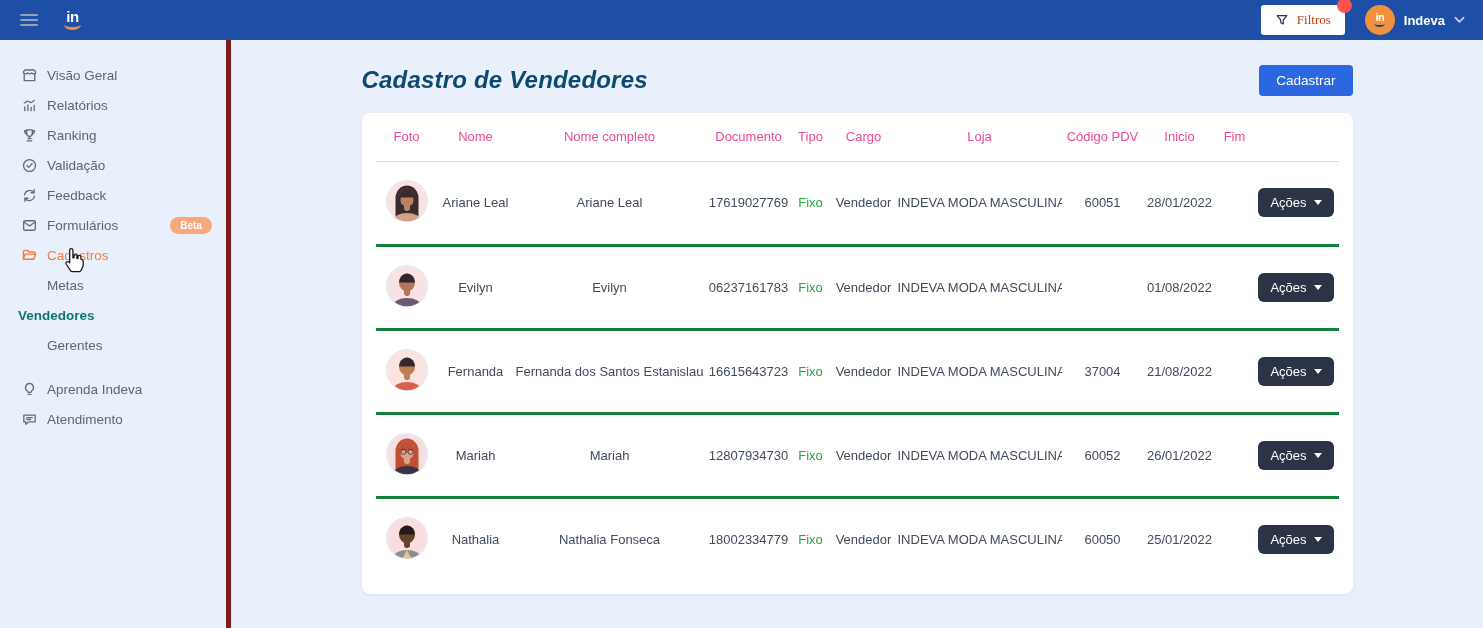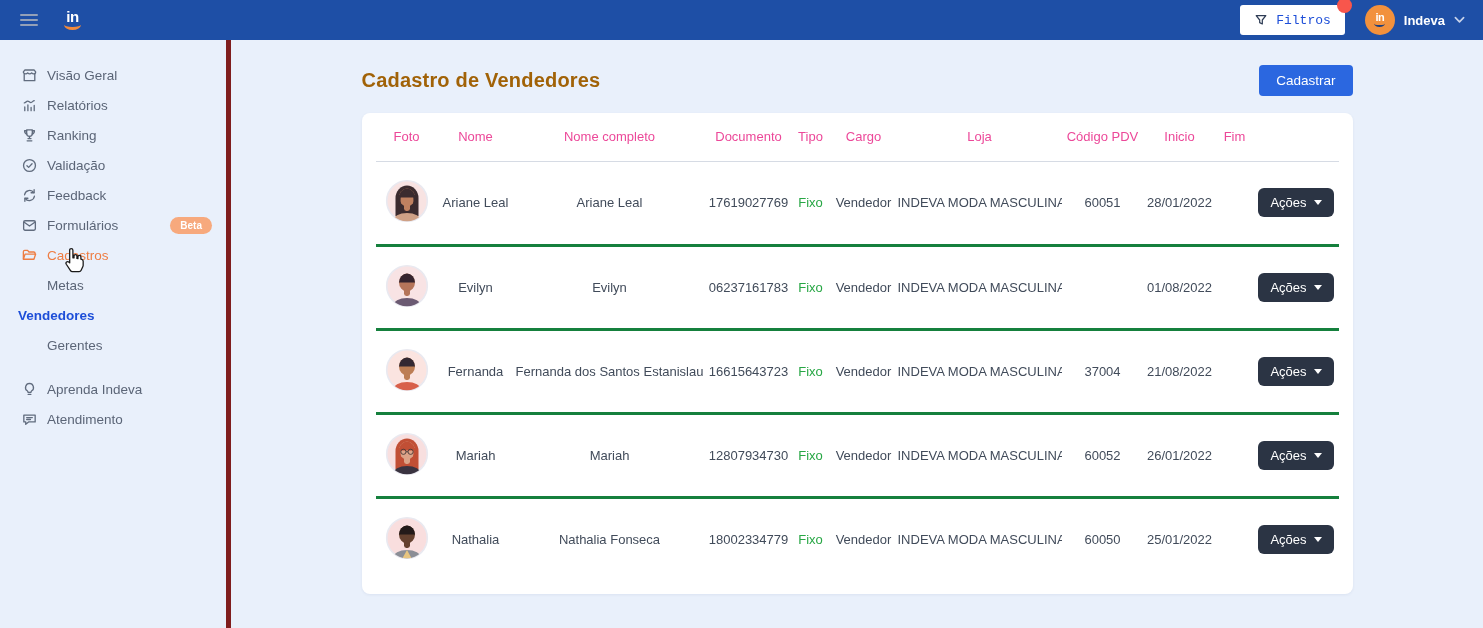--- a/index.html
+++ b/index.html
@@ -7,48 +7,48 @@
   body { font-family:"Liberation Sans", sans-serif; background:#e9f0fb; position:relative; }
 
   
   .topbar { height:40px; background:#1e4fa6; display:flex; align-items:center; padding:0 18px 0 20px; position:relative; z-index:5; }
   .hamburger { width:18px; display:flex; flex-direction:column; gap:3px; cursor:pointer; }
   .hamburger span { height:2px; background:#93a0b8; border-radius:1px; }
   .brand { display:flex; flex-direction:column; align-items:center; margin-left:26px; }
   .brand-text { color:#fff; font-weight:bold; font-size:15px; line-height:13px; letter-spacing:-0.5px; }
   .brand-smile { width:17px; height:7px; border-bottom:3px solid #f28a3c; border-radius:0 0 14px 14px / 0 0 9px 9px; margin-top:0px; }
   .topbar-right { margin-left:auto; display:flex; align-items:center; gap:20px; }
-  .filters-btn { position:relative; background:#fff; border:none; border-radius:3px; height:30px; padding:0 14px; display:flex; align-items:center; gap:8px; font-size:13px; color:#1d4ed8; font-family:Liberation Mono, monospace; cursor:pointer; }
+  .filters-btn { position:relative; background:#fff; border:none; border-radius:3px; height:30px; padding:0 14px; display:flex; align-items:center; gap:8px; font-size:13px; color:#c2410c; font-family:Liberation Serif, serif; cursor:pointer; }
   .filters-dot { position:absolute; top:-7px; right:-7px; width:15px; height:15px; border-radius:50%; background:#f8564c; }
   .user-cluster { display:flex; align-items:center; gap:9px; cursor:pointer; }
   .user-avatar { width:30px; height:30px; border-radius:50%; background:#f2913d; display:flex; flex-direction:column; align-items:center; justify-content:center; }
   .user-avatar .brand-text { font-size:11px; line-height:9px; }
   .user-avatar .brand-smile { width:11px; height:5px; border-bottom:2px solid #1d3f7d; }
   .user-name { color:#fff; font-size:13px; font-weight:bold; }
 
   
   .shell { display:flex; height:588px; }
   .sidebar { width:231px; border-right:5px solid #7f1d1d; padding-top:20px; flex-shrink:0; }
   .main { flex:1; padding-top:24px; }
   .content { width:991px; margin:0 auto; }
 
   
   .nav-item { height:30px; display:flex; align-items:center; gap:9px; padding-left:21px; font-size:13.5px; color:#5b6577; cursor:pointer; }
   .nav-item svg { flex-shrink:0; }
   .nav-sub { padding-left:47px; }
   .nav-item.active-orange { color:#ee7d43; }
-  .nav-item.active-bold { color:#1d4ed8; font-weight:bold;padding-left:18px; }
+  .nav-item.active-bold { color:#0f766e; font-weight:bold;padding-left:18px; }
   .section-gap { margin-top:14px; }
   .beta-badge { margin-left:auto; margin-right:14px; background:#f7a97d; color:#fff; font-size:10px; font-weight:bold; padding:3px 10px; border-radius:10px; }
   .icon-stroke { stroke:#616c7e; stroke-width:1.4; fill:none; stroke-linecap:round; stroke-linejoin:round; }
   .icon-orange { stroke:#ee7d43; }
 
   
   .page-head { height:32px; display:flex; align-items:center; justify-content:space-between; margin-bottom:17px; }
-  .page-title { font-size:20px; font-weight:bold; color:#a16207; letter-spacing:0.2px; }
+  .page-title { font-size:24px; font-weight:bold; color:#0c4a6e; letter-spacing:0.2px;font-style:italic; }
   .register-btn { background:#2b67e0; color:#fff; border:none; border-radius:4px; height:31px; padding:0 17px; font-size:13.5px; font-family:inherit; cursor:pointer; }
 
   
   .card { background:#fff; border-radius:8px; box-shadow:0 1px 3px rgba(40,60,110,0.07); padding:0 14px 13px 14px; }
   table { width:100%; border-collapse:collapse; table-layout:fixed; }
   th { height:48px; font-size:13px; font-weight:normal; color:#ec4899; text-align:center; border-bottom:1px solid #d6dbe4; white-space:nowrap; }
   td { height:84px; font-size:13px; color:#414b5a; text-align:center; vertical-align:middle; white-space:nowrap; overflow:hidden; }
   tr.data-row:not(:last-child) td { border-bottom:3px solid #15803d; }
   td.tipo { color:#28a745; }
   .avatar { display:inline-block; width:44px; height:44px; }

